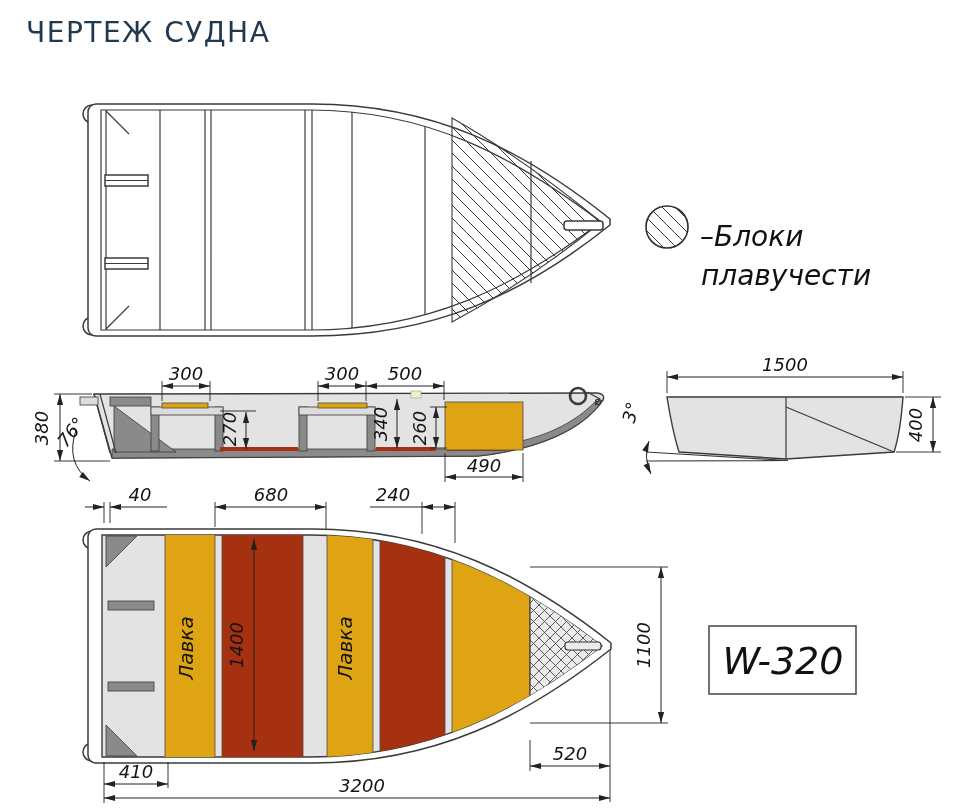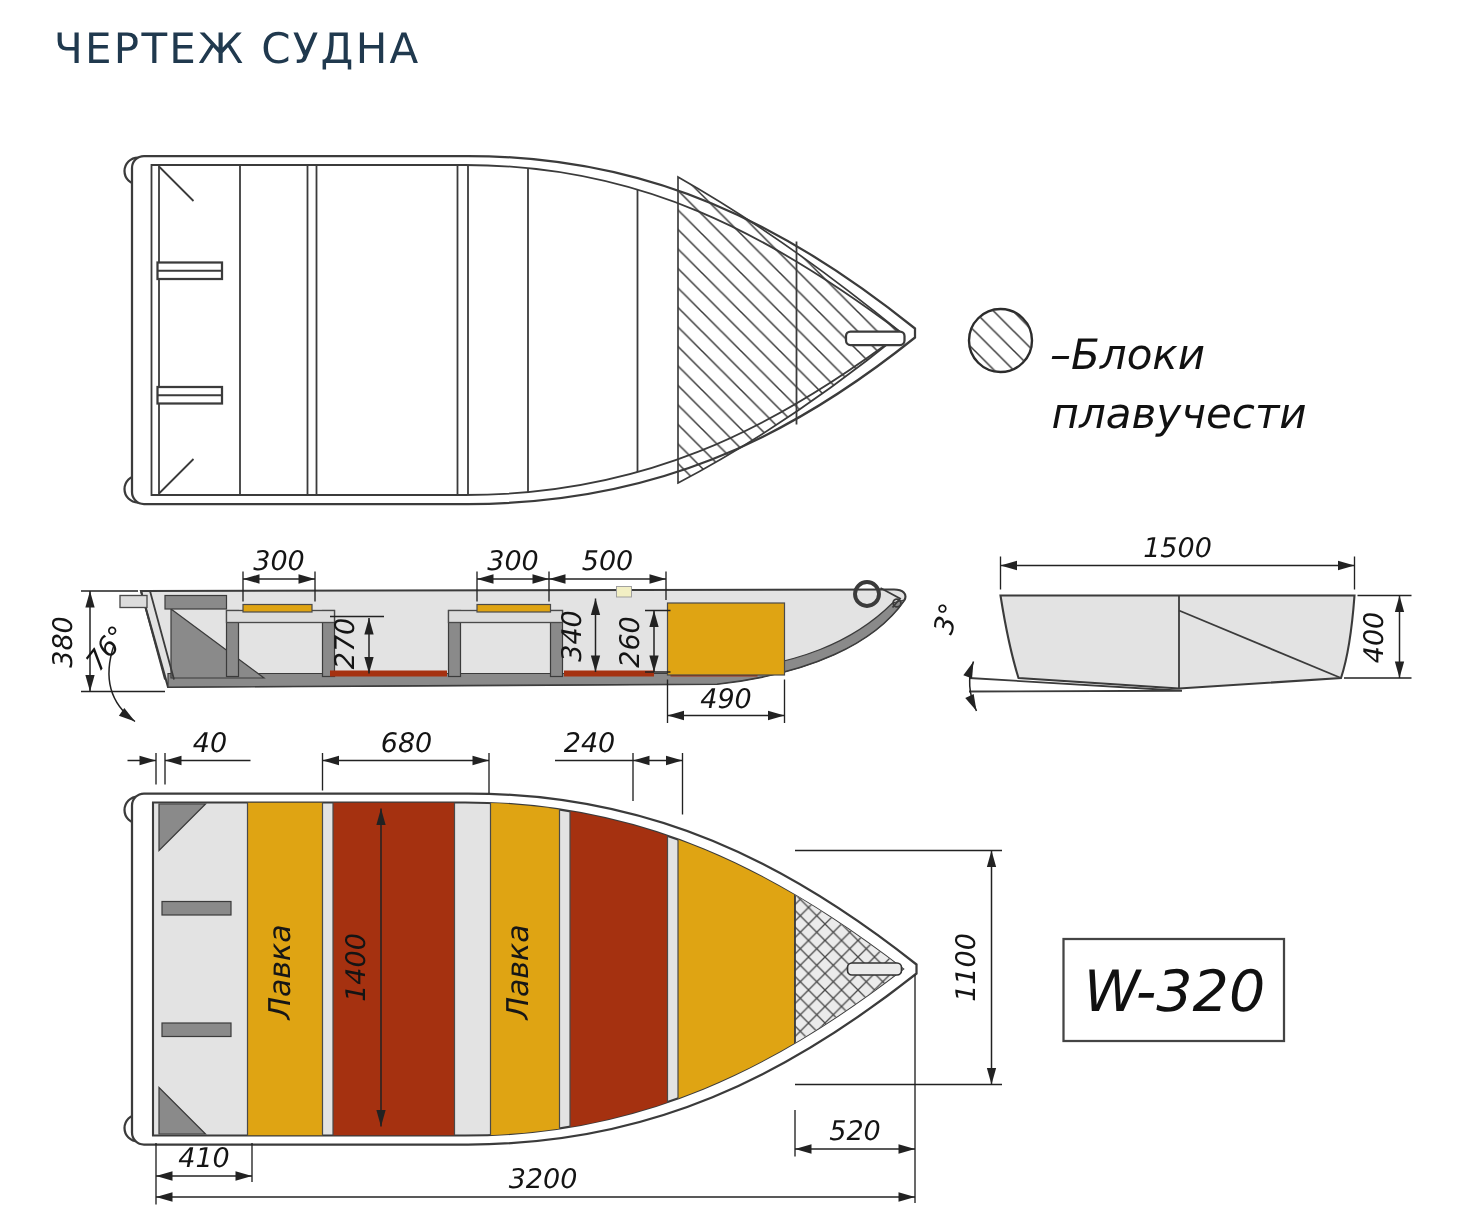--- a/index.html
+++ b/index.html
@@ -1,18 +1,18 @@
 <!DOCTYPE html>
 <html><head>
 <meta charset="utf-8">
 <style>
   html,body{margin:0;padding:0;background:#ffffff;}
   #stage{position:relative;width:972px;height:810px;background:#fff;overflow:hidden;
          font-family:"DejaVu Sans",sans-serif;}
-  #page-title{position:absolute;left:36px;top:16px;font-size:28px;font-weight:500;
+  #page-title{position:absolute;left:26px;top:16px;font-size:28px;font-weight:500;
               letter-spacing:1.5px;color:#20394E;}
   svg{position:absolute;left:0;top:0;}
   .ln  {fill:none;stroke:#3b3b3b;stroke-width:1.2px;}
   .fillw {fill:#ffffff;stroke:#3b3b3b;stroke-width:1.5px;}
   .hull  {fill:#E3E3E3;stroke:#3b3b3b;stroke-width:1.4px;}
   .mid   {fill:#8A8A8A;stroke:#3b3b3b;stroke-width:0.8px;}
   .board {fill:#DCDCDC;stroke:#4a4a4a;stroke-width:0.9px;}
   .band  {stroke:#4a4a4a;stroke-width:0.8px;}
   .dimln {stroke:#222;stroke-width:1px;fill:none;}
   .ext   {stroke:#222;stroke-width:0.9px;fill:none;}

